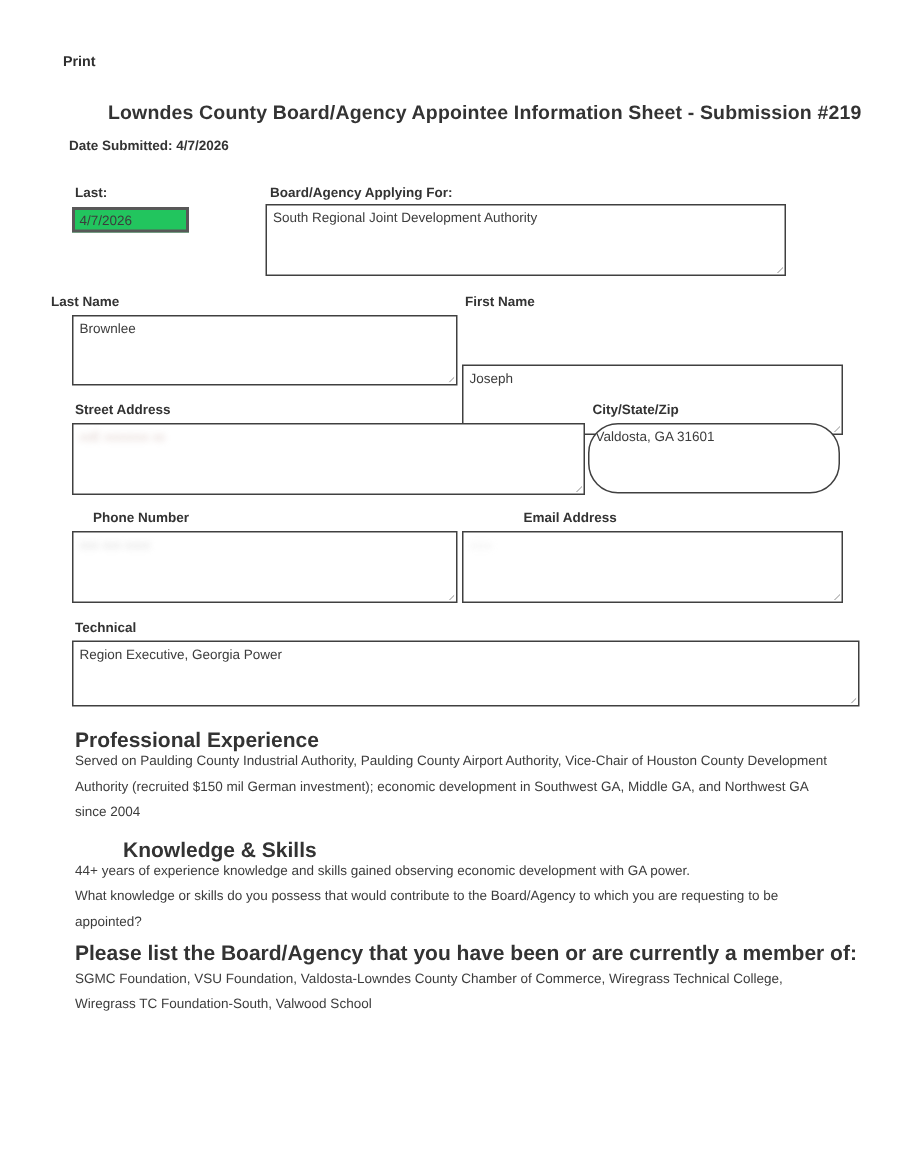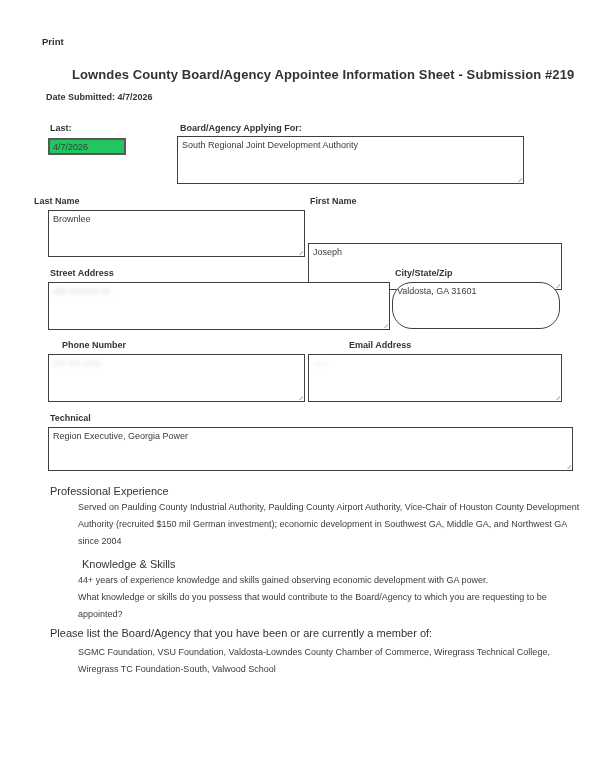--- a/index.html
+++ b/index.html
@@ -45,22 +45,22 @@
   .smudge{
     display:inline-block;
     filter:blur(2px);
     opacity:.55;
     white-space:nowrap;
     font-size:8.5px;
   }
   .smudge-street{color:#c2a39b;}
   .smudge-phone{color:#b9b9b9;}
   .smudge-email{color:#d8d8d8;font-size:7.5px;}
-  .sec-heading{font-size:11px;font-weight:normal;color:#333;white-space:nowrap;text-align:center;}
-  .para{font-size:9px;line-height:17px;color:#3c3c3c;margin-left:28px;}
+  .sec-heading{font-size:14px;font-weight:bold;color:#333;white-space:nowrap;text-align:center;}
+  .para{font-size:9px;line-height:17px;color:#3c3c3c;}
 </style>
 </head>
 <body>
 
 <div class="abs print-link">Print</div>
 <div class="abs doc-title">Lowndes County Board/Agency Appointee Information Sheet - Submission #219</div>
 <div class="abs date-submitted">Date Submitted: 4/7/2026</div>
 
 <div class="abs fld-label" style="left:50px;top:123px;">Last:</div>
 <div class="date-input">4/7/2026</div>

